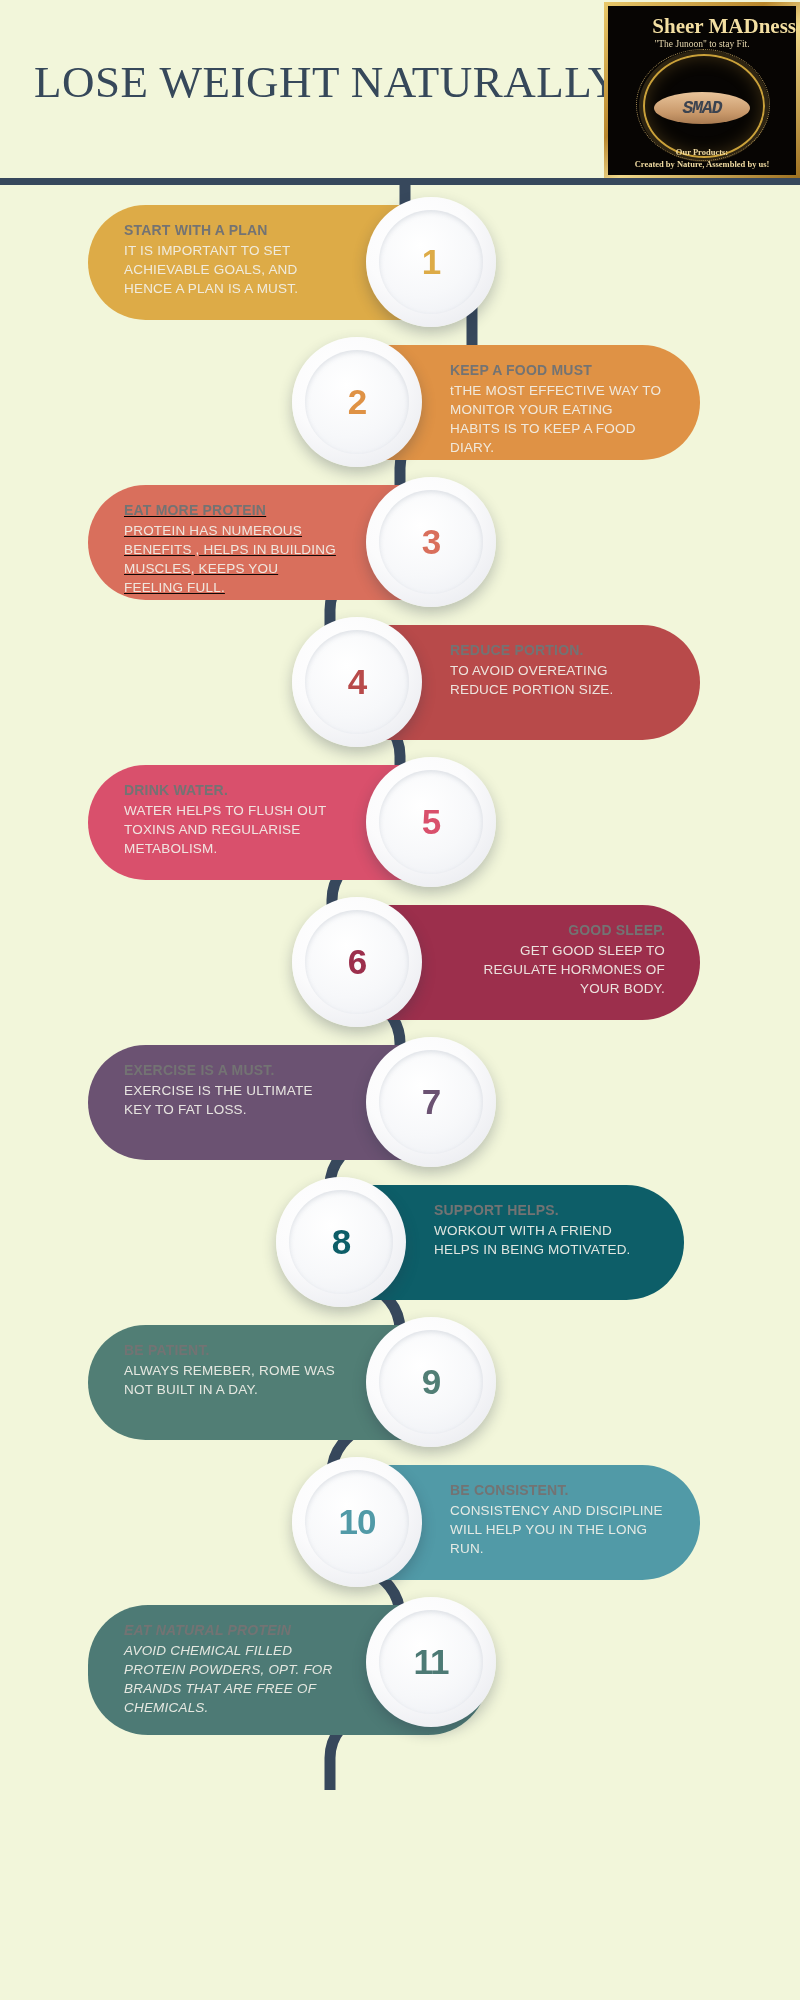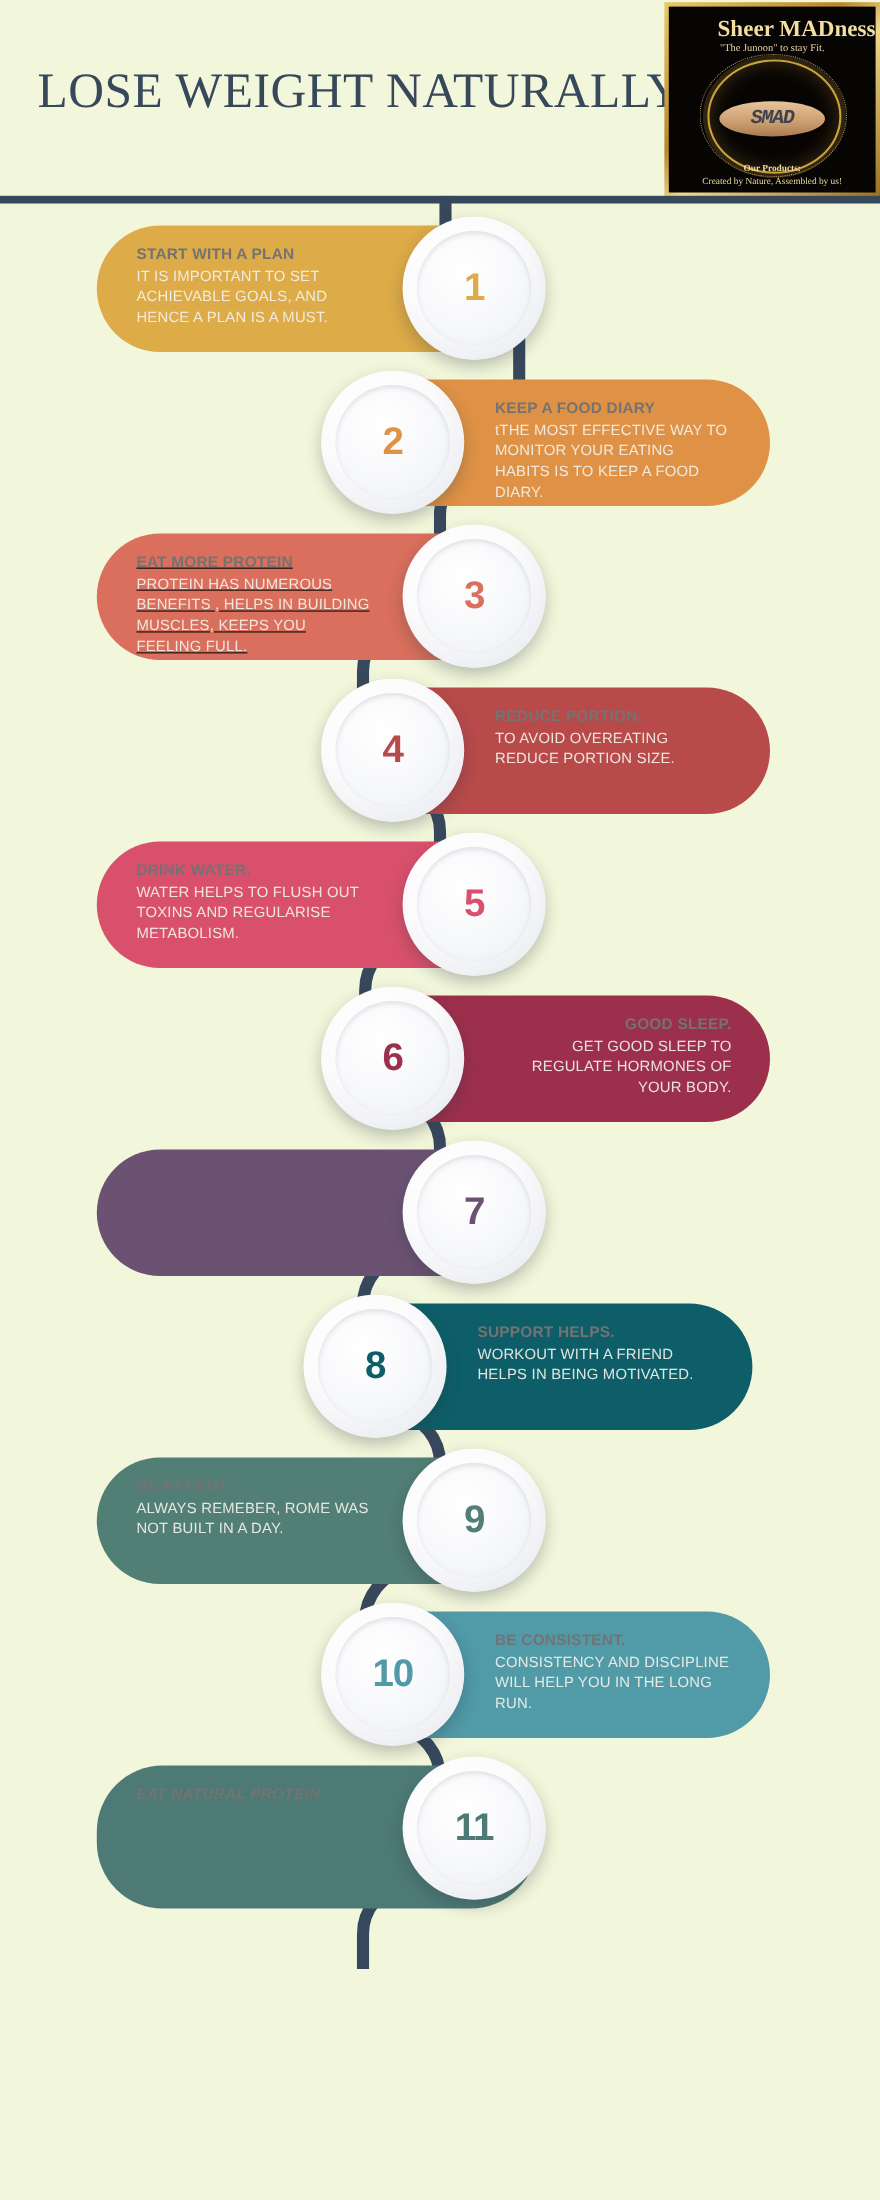--- a/index.html
+++ b/index.html
@@ -108,21 +108,21 @@
     text-align:center;
     font-family:"Liberation Serif", serif;
     font-weight:bold;
     font-size:8.5px;
     color:#f0dba2;
   }
   #logo-created{
     position:absolute; left:0; right:0; top:153px;
     text-align:center;
     font-family:"Liberation Serif", serif;
-    font-weight:normal;
+    font-weight:bold;
     font-size:8.5px;
     color:#f0dba2;
   }
 
   
   #spine{
     position:absolute;
     left:0; top:178px;
     width:800px; height:1820px;
     pointer-events:none;
@@ -252,21 +252,21 @@
         <div class="step-title">START WITH A PLAN</div>
         <div class="step-desc">IT IS IMPORTANT TO SET ACHIEVABLE GOALS, AND HENCE A PLAN IS A MUST.</div>
       </div>
       <div class="knob">
         <div class="knob-num" style="color: rgb(221, 171, 71);">1</div>
       </div>
     </div>
     <div class="step right" style="top: 345px; left: 300px; width: 400px; z-index: 11;">
       <div class="pill" style="background: rgb(223, 146, 69);"></div>
       <div class="txt" style="width: 215px;">
-        <div class="step-title">KEEP A FOOD DIARY</div>
+        <div class="step-title">KEEP A FOOD MUST</div>
         <div class="step-desc">tTHE MOST EFFECTIVE WAY TO MONITOR YOUR EATING HABITS IS TO KEEP A FOOD DIARY.</div>
       </div>
       <div class="knob">
         <div class="knob-num" style="color: rgb(223, 146, 69);">2</div>
       </div>
     </div>
     <div class="step left" style="top: 485px; left: 88px; width: 400px; z-index: 12;">
       <div class="pill" style="background: rgb(217, 111, 92);"></div>
       <div class="txt" style="width: 215px; text-decoration: underline;">
         <div class="step-title">EAT MORE PROTEIN</div>
@@ -301,20 +301,24 @@
       <div class="txt" style="width: 215px;">
         <div class="step-title">GOOD SLEEP.</div>
         <div class="step-desc">GET GOOD SLEEP TO REGULATE HORMONES OF YOUR BODY.</div>
       </div>
       <div class="knob">
         <div class="knob-num" style="color: rgb(156, 47, 76);">6</div>
       </div>
     </div>
     <div class="step left" style="top: 1045px; left: 88px; width: 400px; z-index: 16;">
       <div class="pill" style="background: rgb(107, 82, 114);"></div>
+      <div class="txt" style="width: 215px;">
+        <div class="step-title">EXERCISE IS A MUST.</div>
+        <div class="step-desc">EXERCISE IS THE ULTIMATE KEY TO FAT LOSS.</div>
+      </div>
       <div class="knob">
         <div class="knob-num" style="color: rgb(107, 82, 114);">7</div>
       </div>
     </div>
     <div class="step right" style="top: 1185px; left: 284px; width: 400px; z-index: 17;">
       <div class="pill" style="background: rgb(13, 94, 104);"></div>
       <div class="txt" style="width: 215px;">
         <div class="step-title">SUPPORT HELPS.</div>
         <div class="step-desc">WORKOUT WITH A FRIEND HELPS IN BEING MOTIVATED.</div>
       </div>
@@ -339,18 +343,19 @@
         <div class="step-desc">CONSISTENCY AND DISCIPLINE WILL HELP YOU IN THE LONG RUN.</div>
       </div>
       <div class="knob">
         <div class="knob-num" style="color: rgb(81, 154, 167);">10</div>
       </div>
     </div>
     <div class="step left" style="top: 1605px; left: 88px; width: 400px; z-index: 20; height: 130px;">
       <div class="pill" style="background: rgb(77, 122, 117);"></div>
       <div class="txt" style="width: 215px; font-style: italic;">
         <div class="step-title">EAT NATURAL PROTEIN</div>
+        <div class="step-desc">AVOID CHEMICAL FILLED PROTEIN POWDERS, OPT. FOR BRANDS THAT ARE FREE OF CHEMICALS.</div>
       </div>
       <div class="knob">
         <div class="knob-num" style="color: rgb(77, 122, 117);">11</div>
       </div>
     </div>
   </div>
 
 </body></html>

